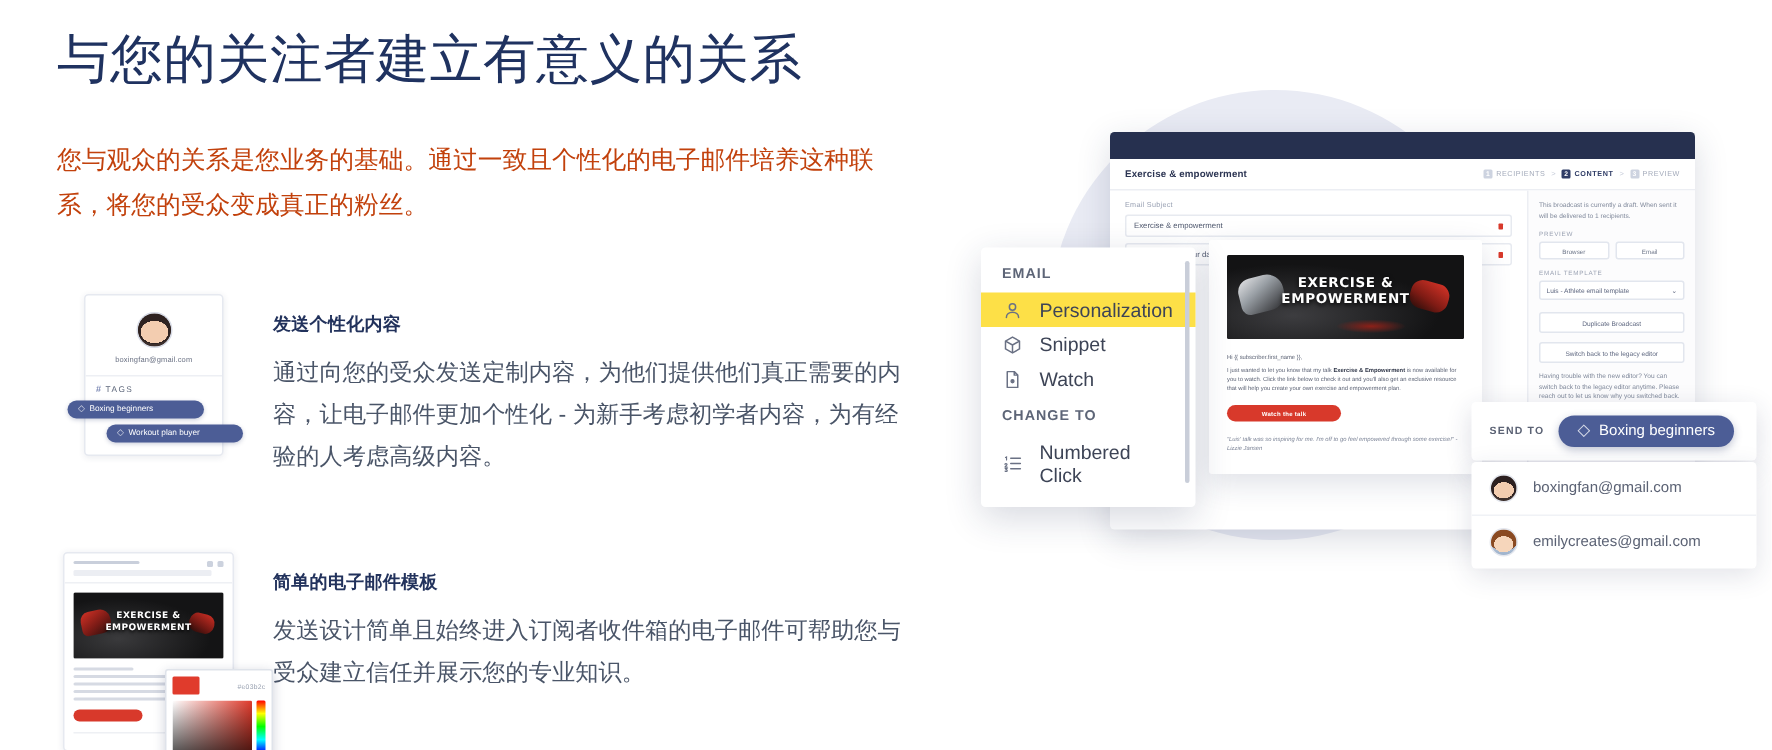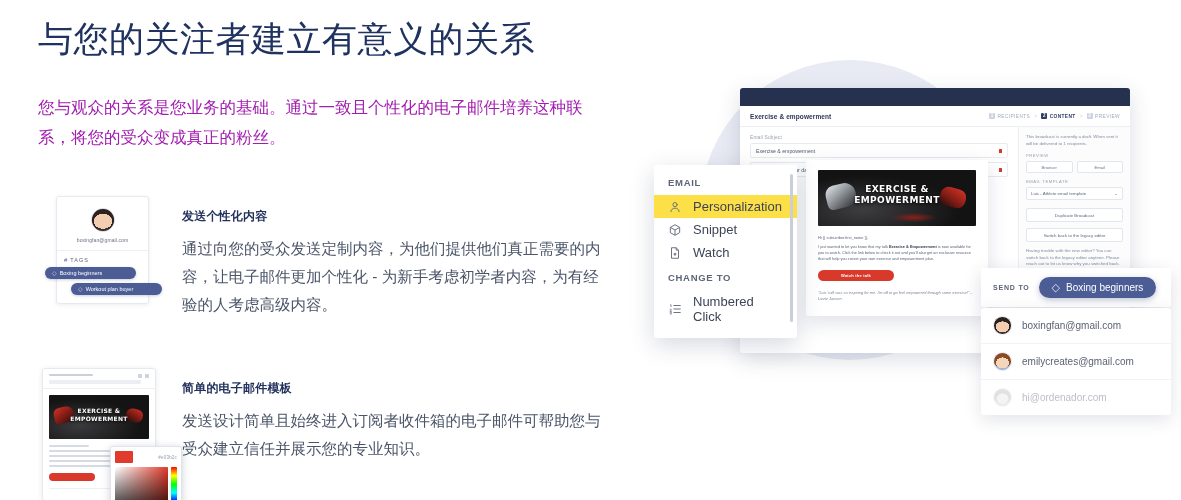--- a/index.html
+++ b/index.html
@@ -13,21 +13,21 @@
   .page{position:relative;width:1181px;height:500px;overflow:hidden;border-radius:28px;}
 
   
   .left{position:absolute;left:38px;top:0;width:580px;}
   .hero-title{
     font-family:"Liberation Serif","DejaVu Serif",serif;
     font-size:35px;line-height:44px;color:#1f3260;
     margin:18px 0 0 0;font-weight:400;letter-spacing:.5px;
   }
   .hero-sub{
-    font-size:16.5px;line-height:30px;color:#a21caf;
+    font-size:16.5px;line-height:30px;color:#c2410c;
     margin:30px 0 0 0;max-width:552px;
   }
 
   .feature{position:absolute;display:flex;align-items:flex-start;}
   .feature-1{left:38px;top:196px;}
   .feature-2{left:38px;top:368px;}
   .feat-thumb{width:130px;flex:0 0 130px;margin-right:14px;position:relative;}
   .feat-body{width:420px;}
   .feat-title{
     font-size:12px;font-weight:bold;color:#22325c;margin:12px 0 10px 0;
@@ -456,24 +456,20 @@
 
     <div class="reclist">
       <div class="rec">
         <span class="rec-av av-a"></span>
         <span>boxingfan@gmail.com</span>
       </div>
       <div class="rec">
         <span class="rec-av av-b"></span>
         <span>emilycreates@gmail.com</span>
       </div>
-      <div class="rec faded">
-        <span class="rec-av av-c"></span>
-        <span>hi@ordenador.com</span>
-      </div>
     </div>
 
     <div class="insert">
       <div class="ins-scroll"></div>
       <div class="ins-head">EMAIL</div>
 
       <div class="ins-item sel">
         <span class="ins-ico">
           <svg viewBox="0 0 24 24" fill="none" stroke="currentColor" stroke-width="1.7" stroke-linecap="round" stroke-linejoin="round">
             <circle cx="12" cy="8" r="3.6"></circle>

